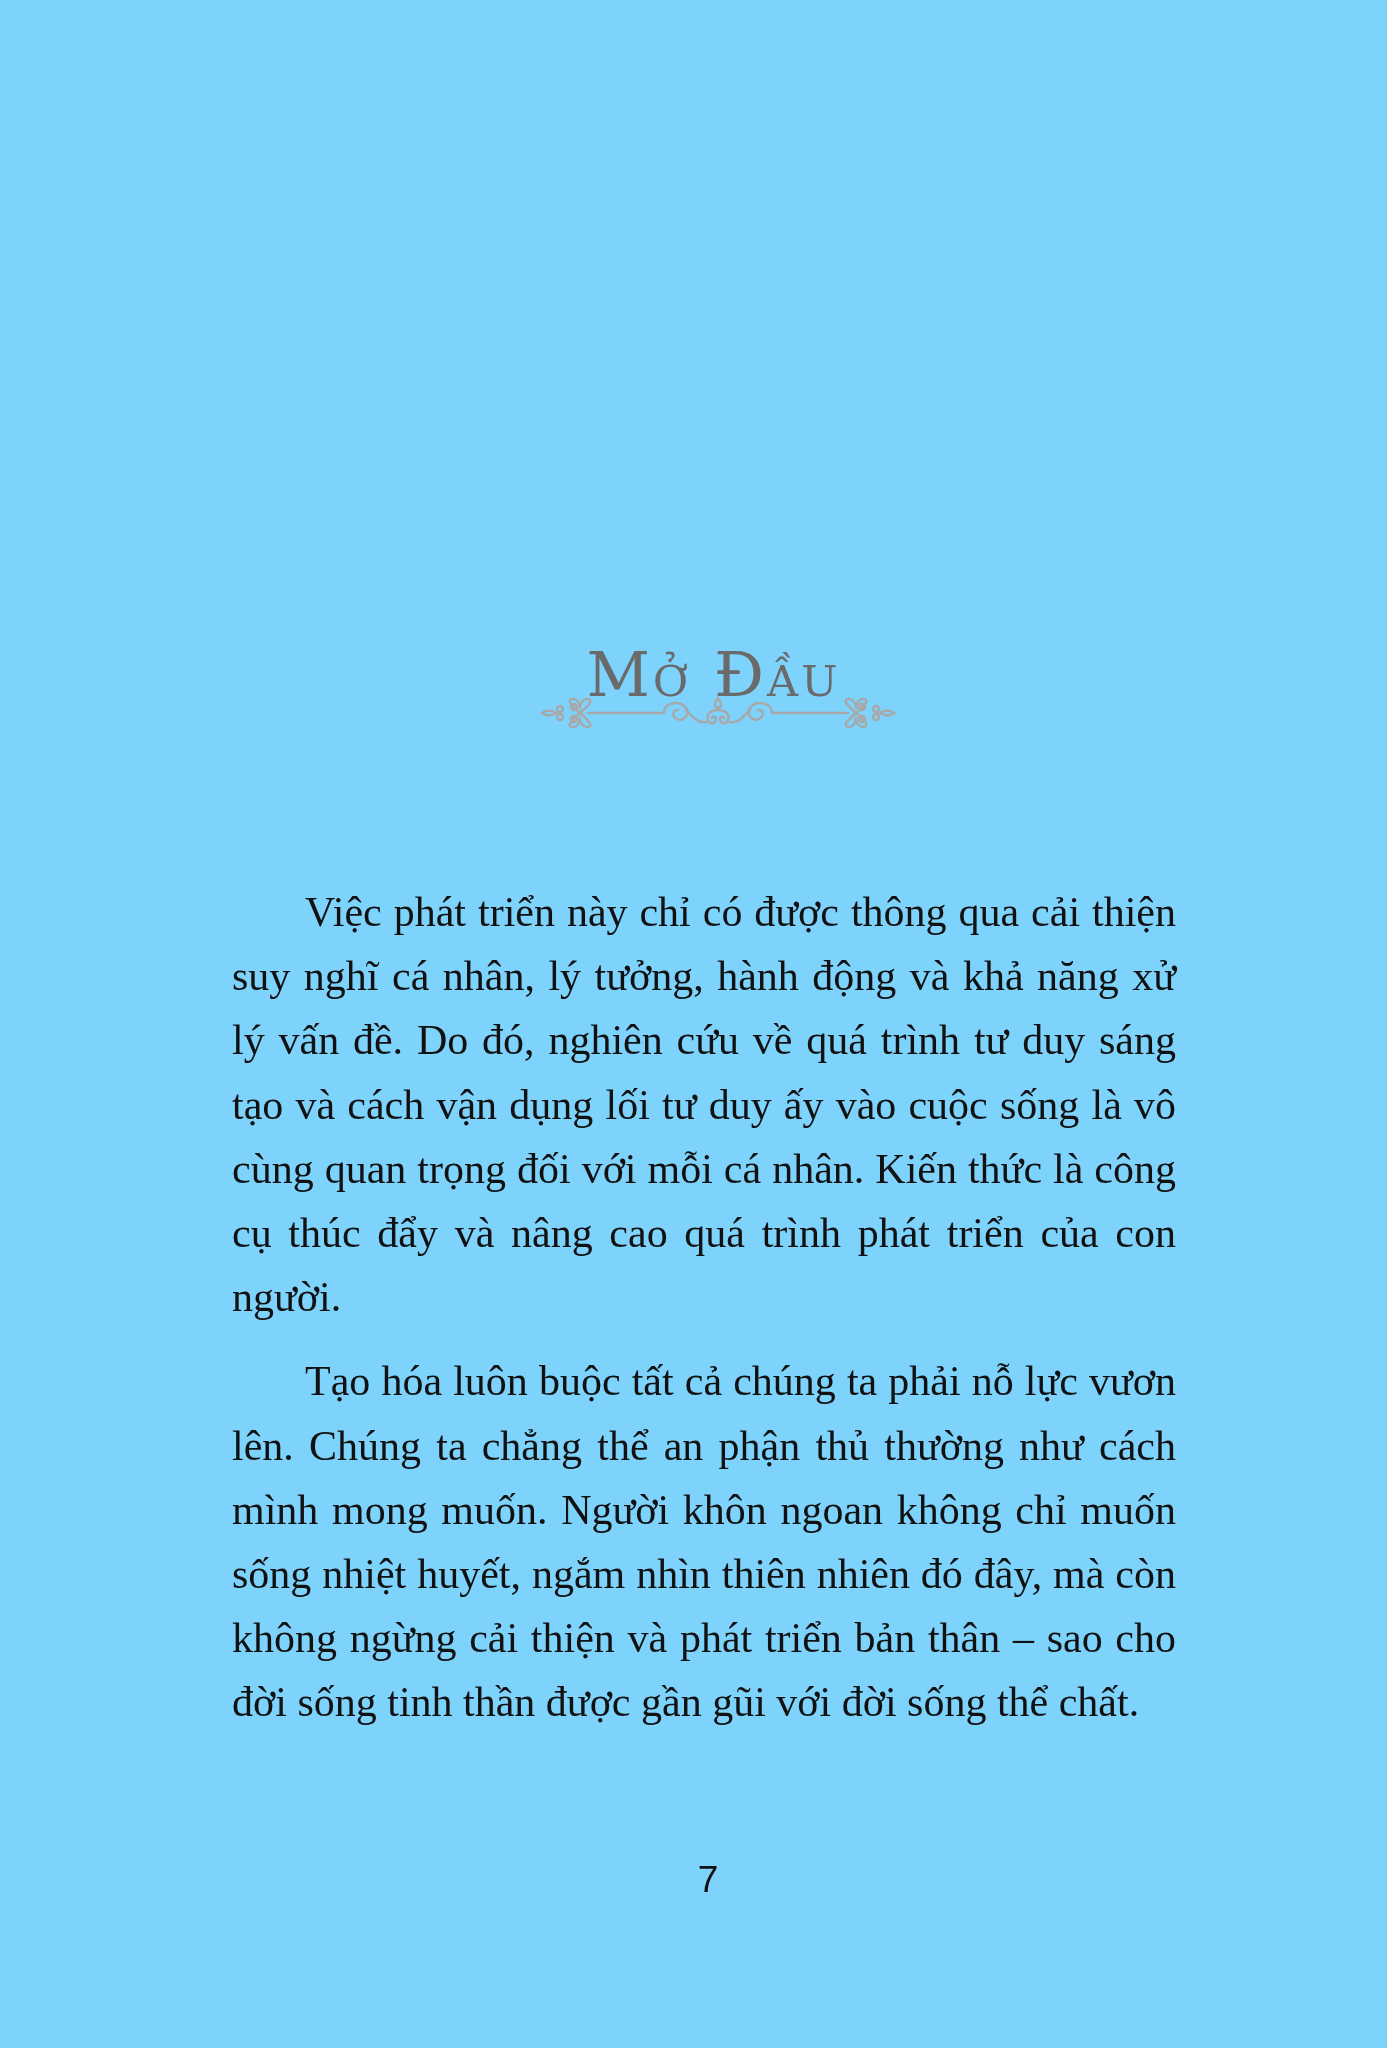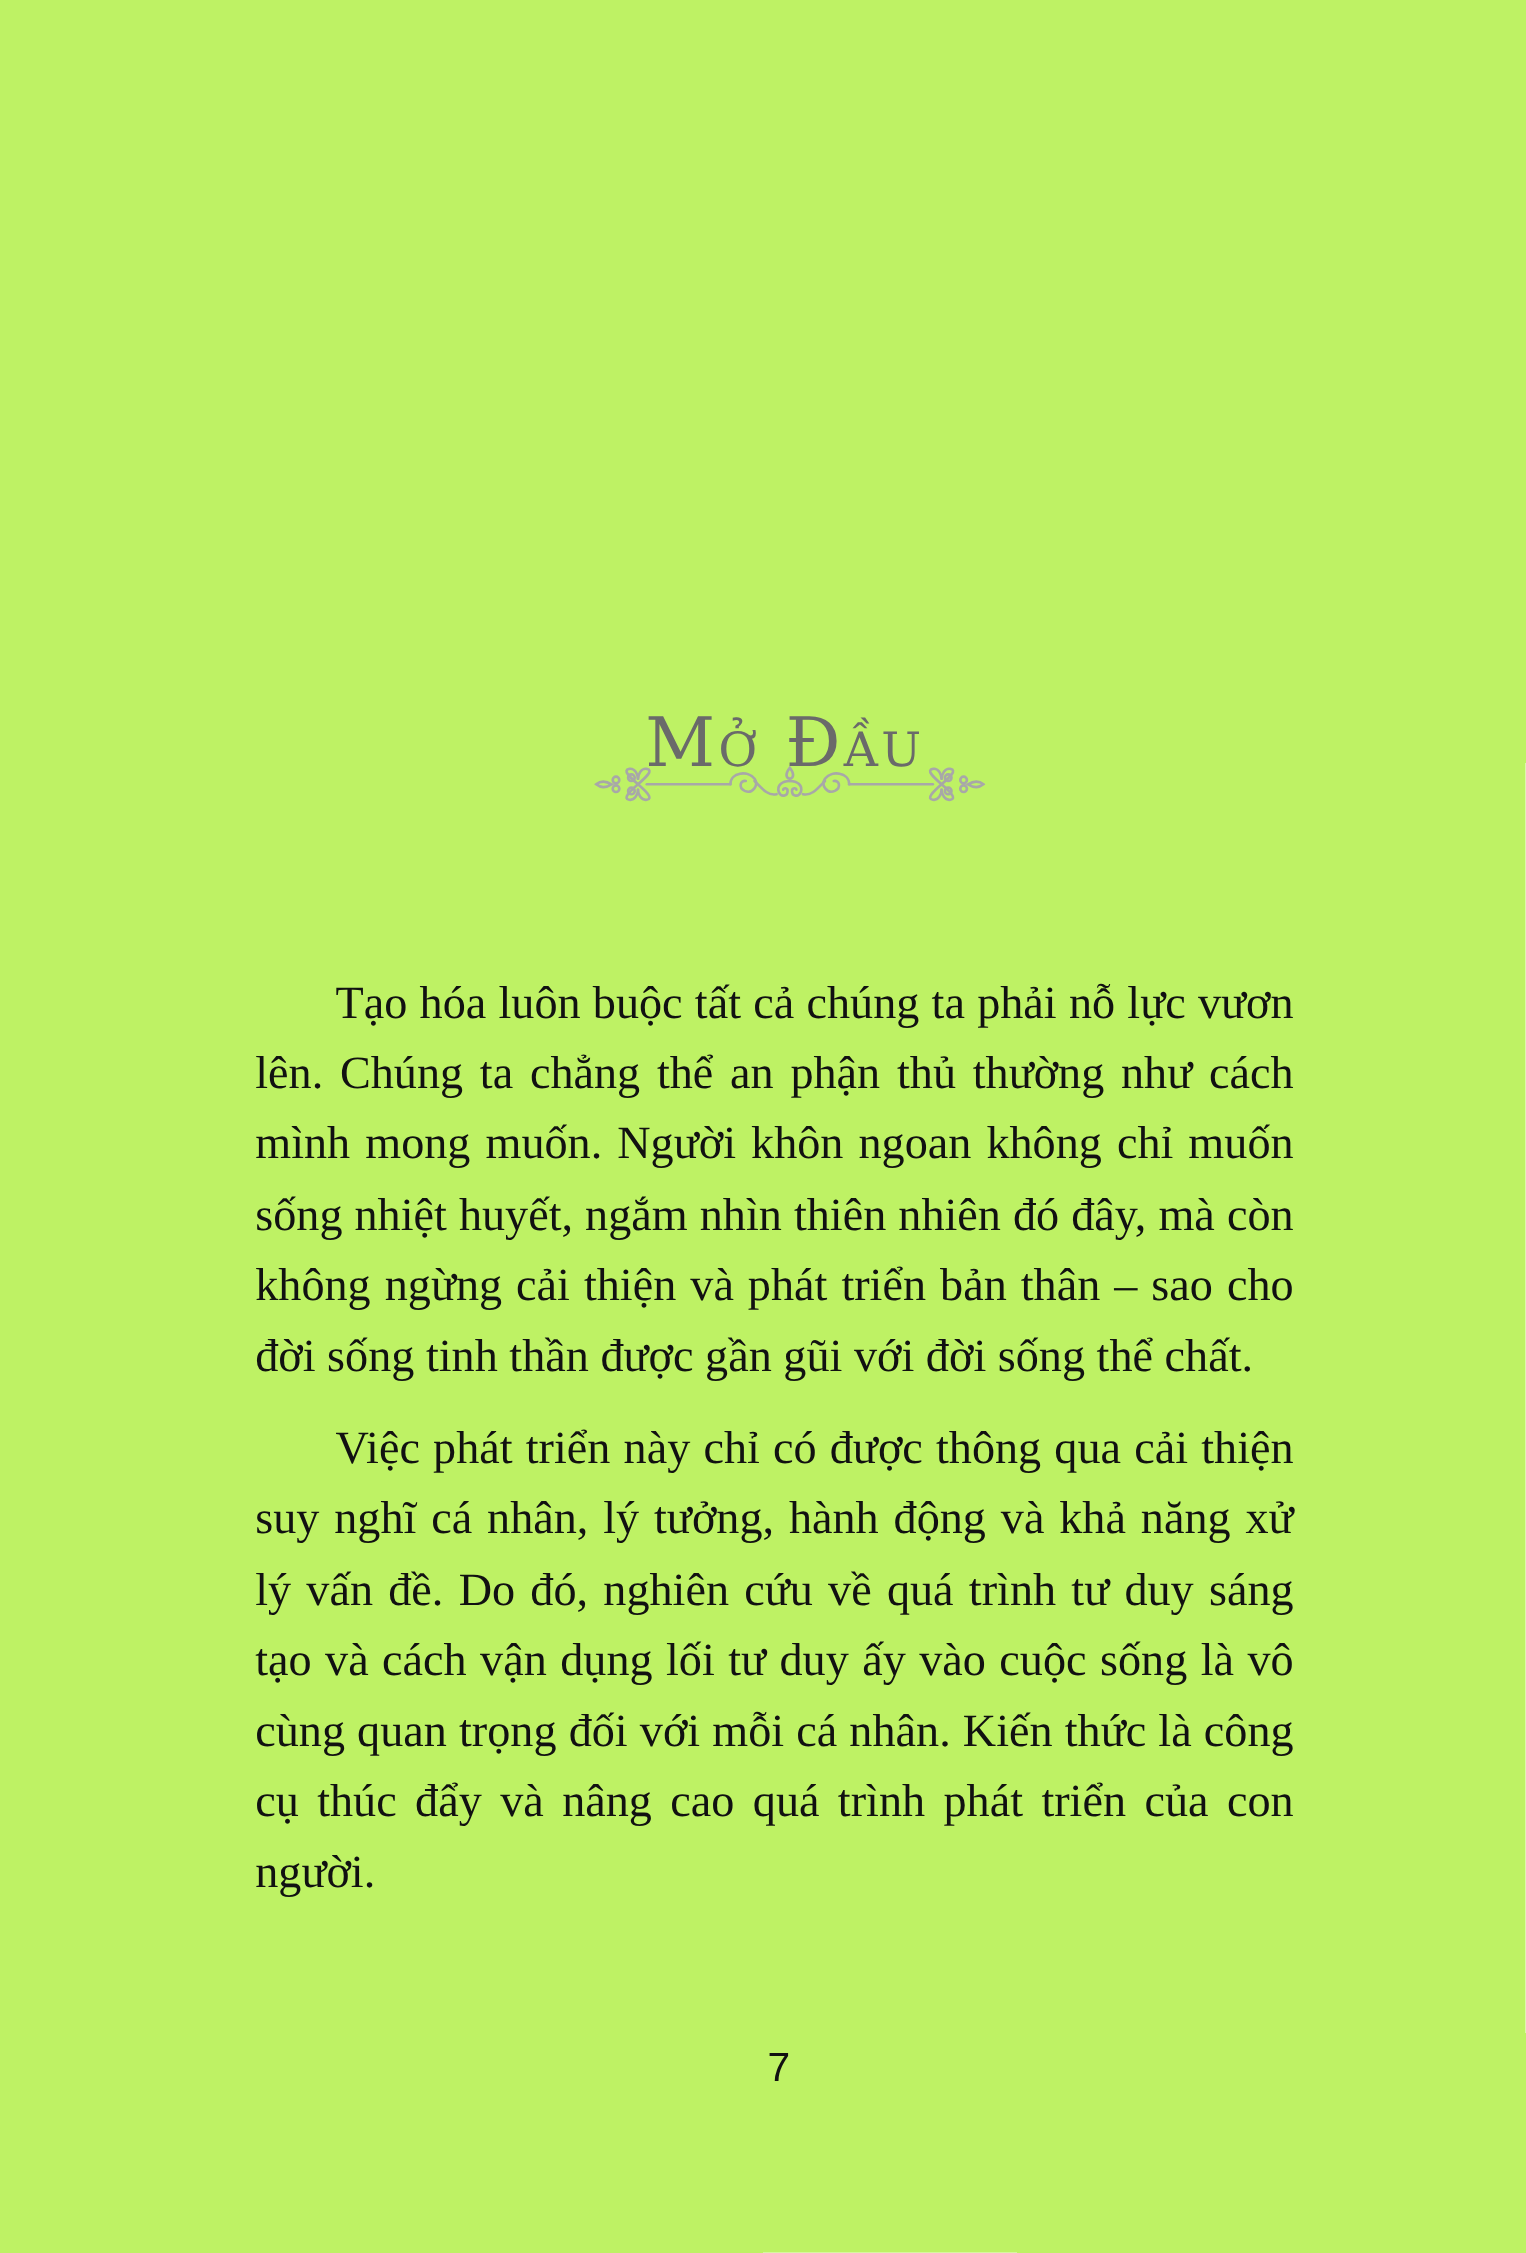--- a/index.html
+++ b/index.html
@@ -11,21 +11,21 @@
       width: 1387px;
       height: 2048px;
       position: relative;
       overflow: hidden;
     }
     .page {
       position: absolute;
       left: 0; top: 0;
       width: 1387px;
       height: 2048px;
-      background: #bef264;
+      background: #7dd3fc;
     }
     .chapter-title {
       position: absolute;
       left: 0;
       width: 1427px;
       top: 598px;
       text-align: center;
       font-family: "DejaVu Serif", "Liberation Serif", serif;
       font-size: 62px;
       line-height: 70px;
@@ -116,19 +116,19 @@
       <circle cx="322" cy="11" r="3"></circle>
       <circle cx="322" cy="23" r="3"></circle>
 
       <circle cx="336" cy="13" r="3"></circle>
       <circle cx="336" cy="21" r="3"></circle>
       <path d="M354 17 Q348 12 340 17 Q348 22 354 17 Z"></path>
     </svg>
   </div>
 
   <div class="body-text">
+    <p>Việc phát triển này chỉ có được thông qua cải thiện suy nghĩ cá nhân, lý tưởng, hành động và khả năng xử lý vấn đề. Do đó, nghiên cứu về quá trình tư duy sáng tạo và cách vận dụng lối tư duy ấy vào cuộc sống là vô cùng quan trọng đối với mỗi cá nhân. Kiến thức là công cụ thúc đẩy và nâng cao quá trình phát triển của con người.</p>
     <p>Tạo hóa luôn buộc tất cả chúng ta phải nỗ lực vươn lên. Chúng ta chẳng thể an phận thủ thường như cách mình mong muốn. Người khôn ngoan không chỉ muốn sống nhiệt huyết, ngắm nhìn thiên nhiên đó đây, mà còn không ngừng cải thiện và phát triển bản thân – sao cho đời sống tinh thần được gần gũi với đời sống thể chất.</p>
-    <p>Việc phát triển này chỉ có được thông qua cải thiện suy nghĩ cá nhân, lý tưởng, hành động và khả năng xử lý vấn đề. Do đó, nghiên cứu về quá trình tư duy sáng tạo và cách vận dụng lối tư duy ấy vào cuộc sống là vô cùng quan trọng đối với mỗi cá nhân. Kiến thức là công cụ thúc đẩy và nâng cao quá trình phát triển của con người.</p>
   </div>
 
   <div class="page-number">7</div>
 
 </div>
 
 </body></html>

